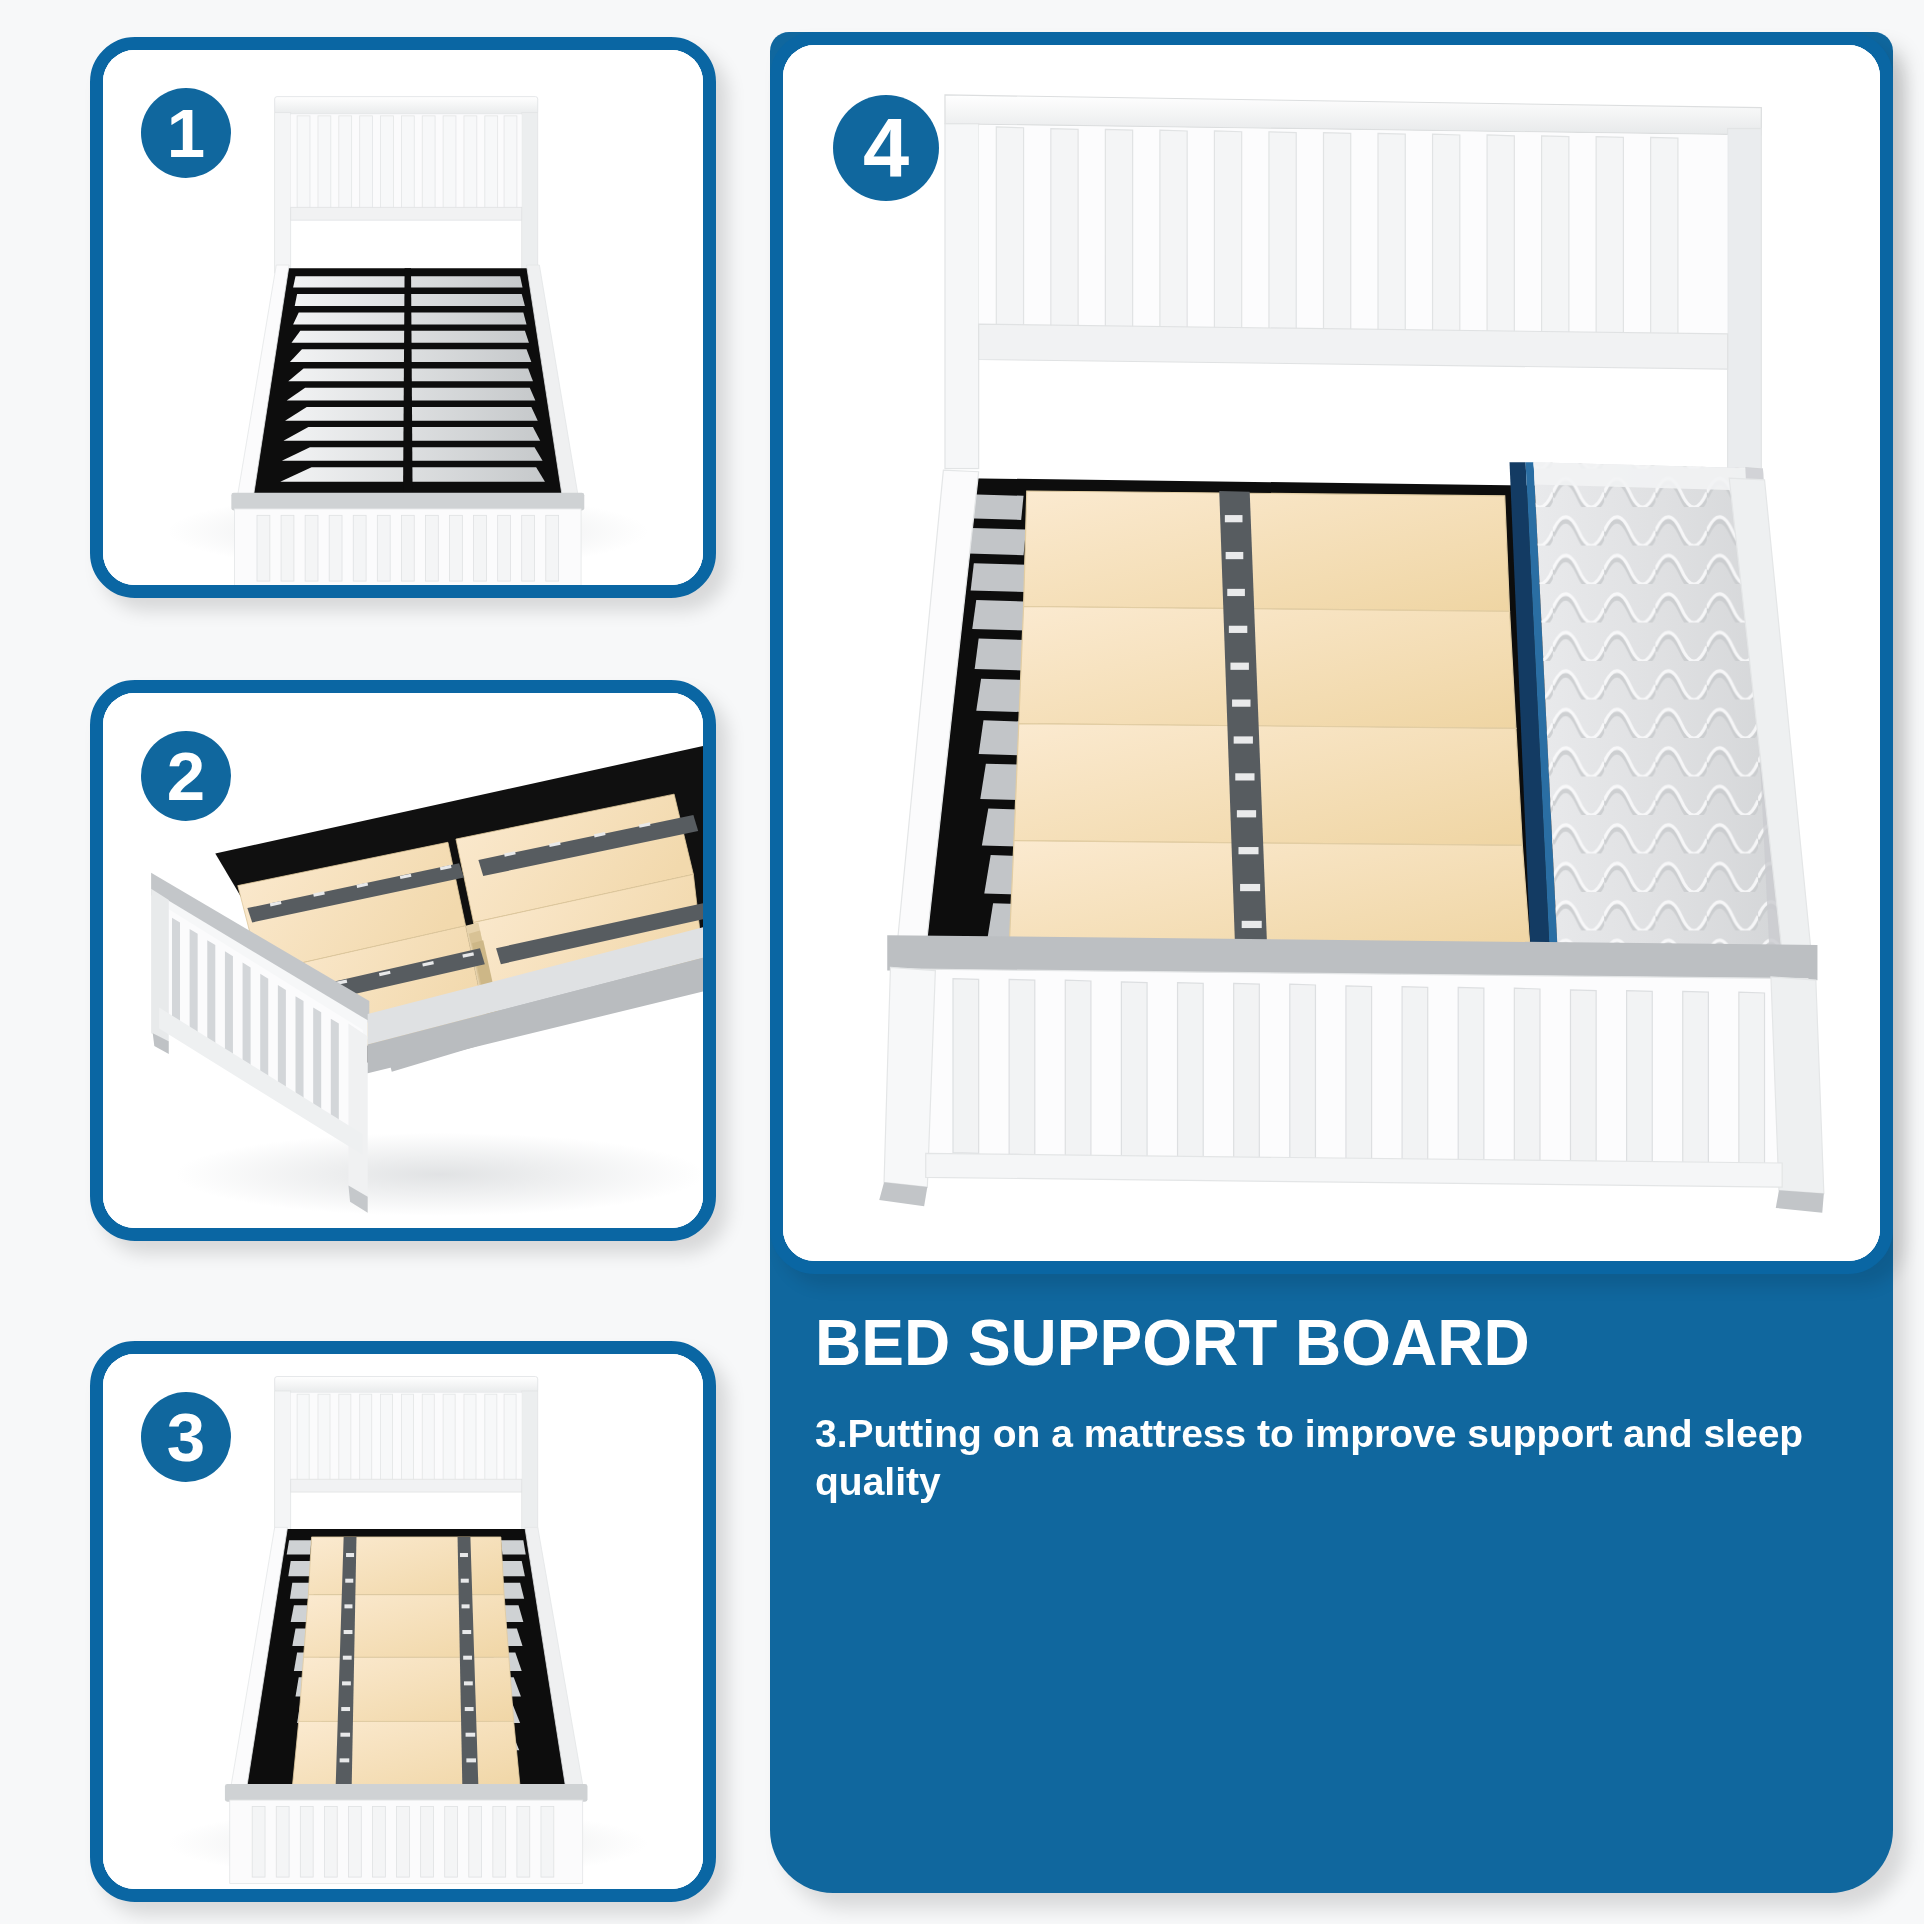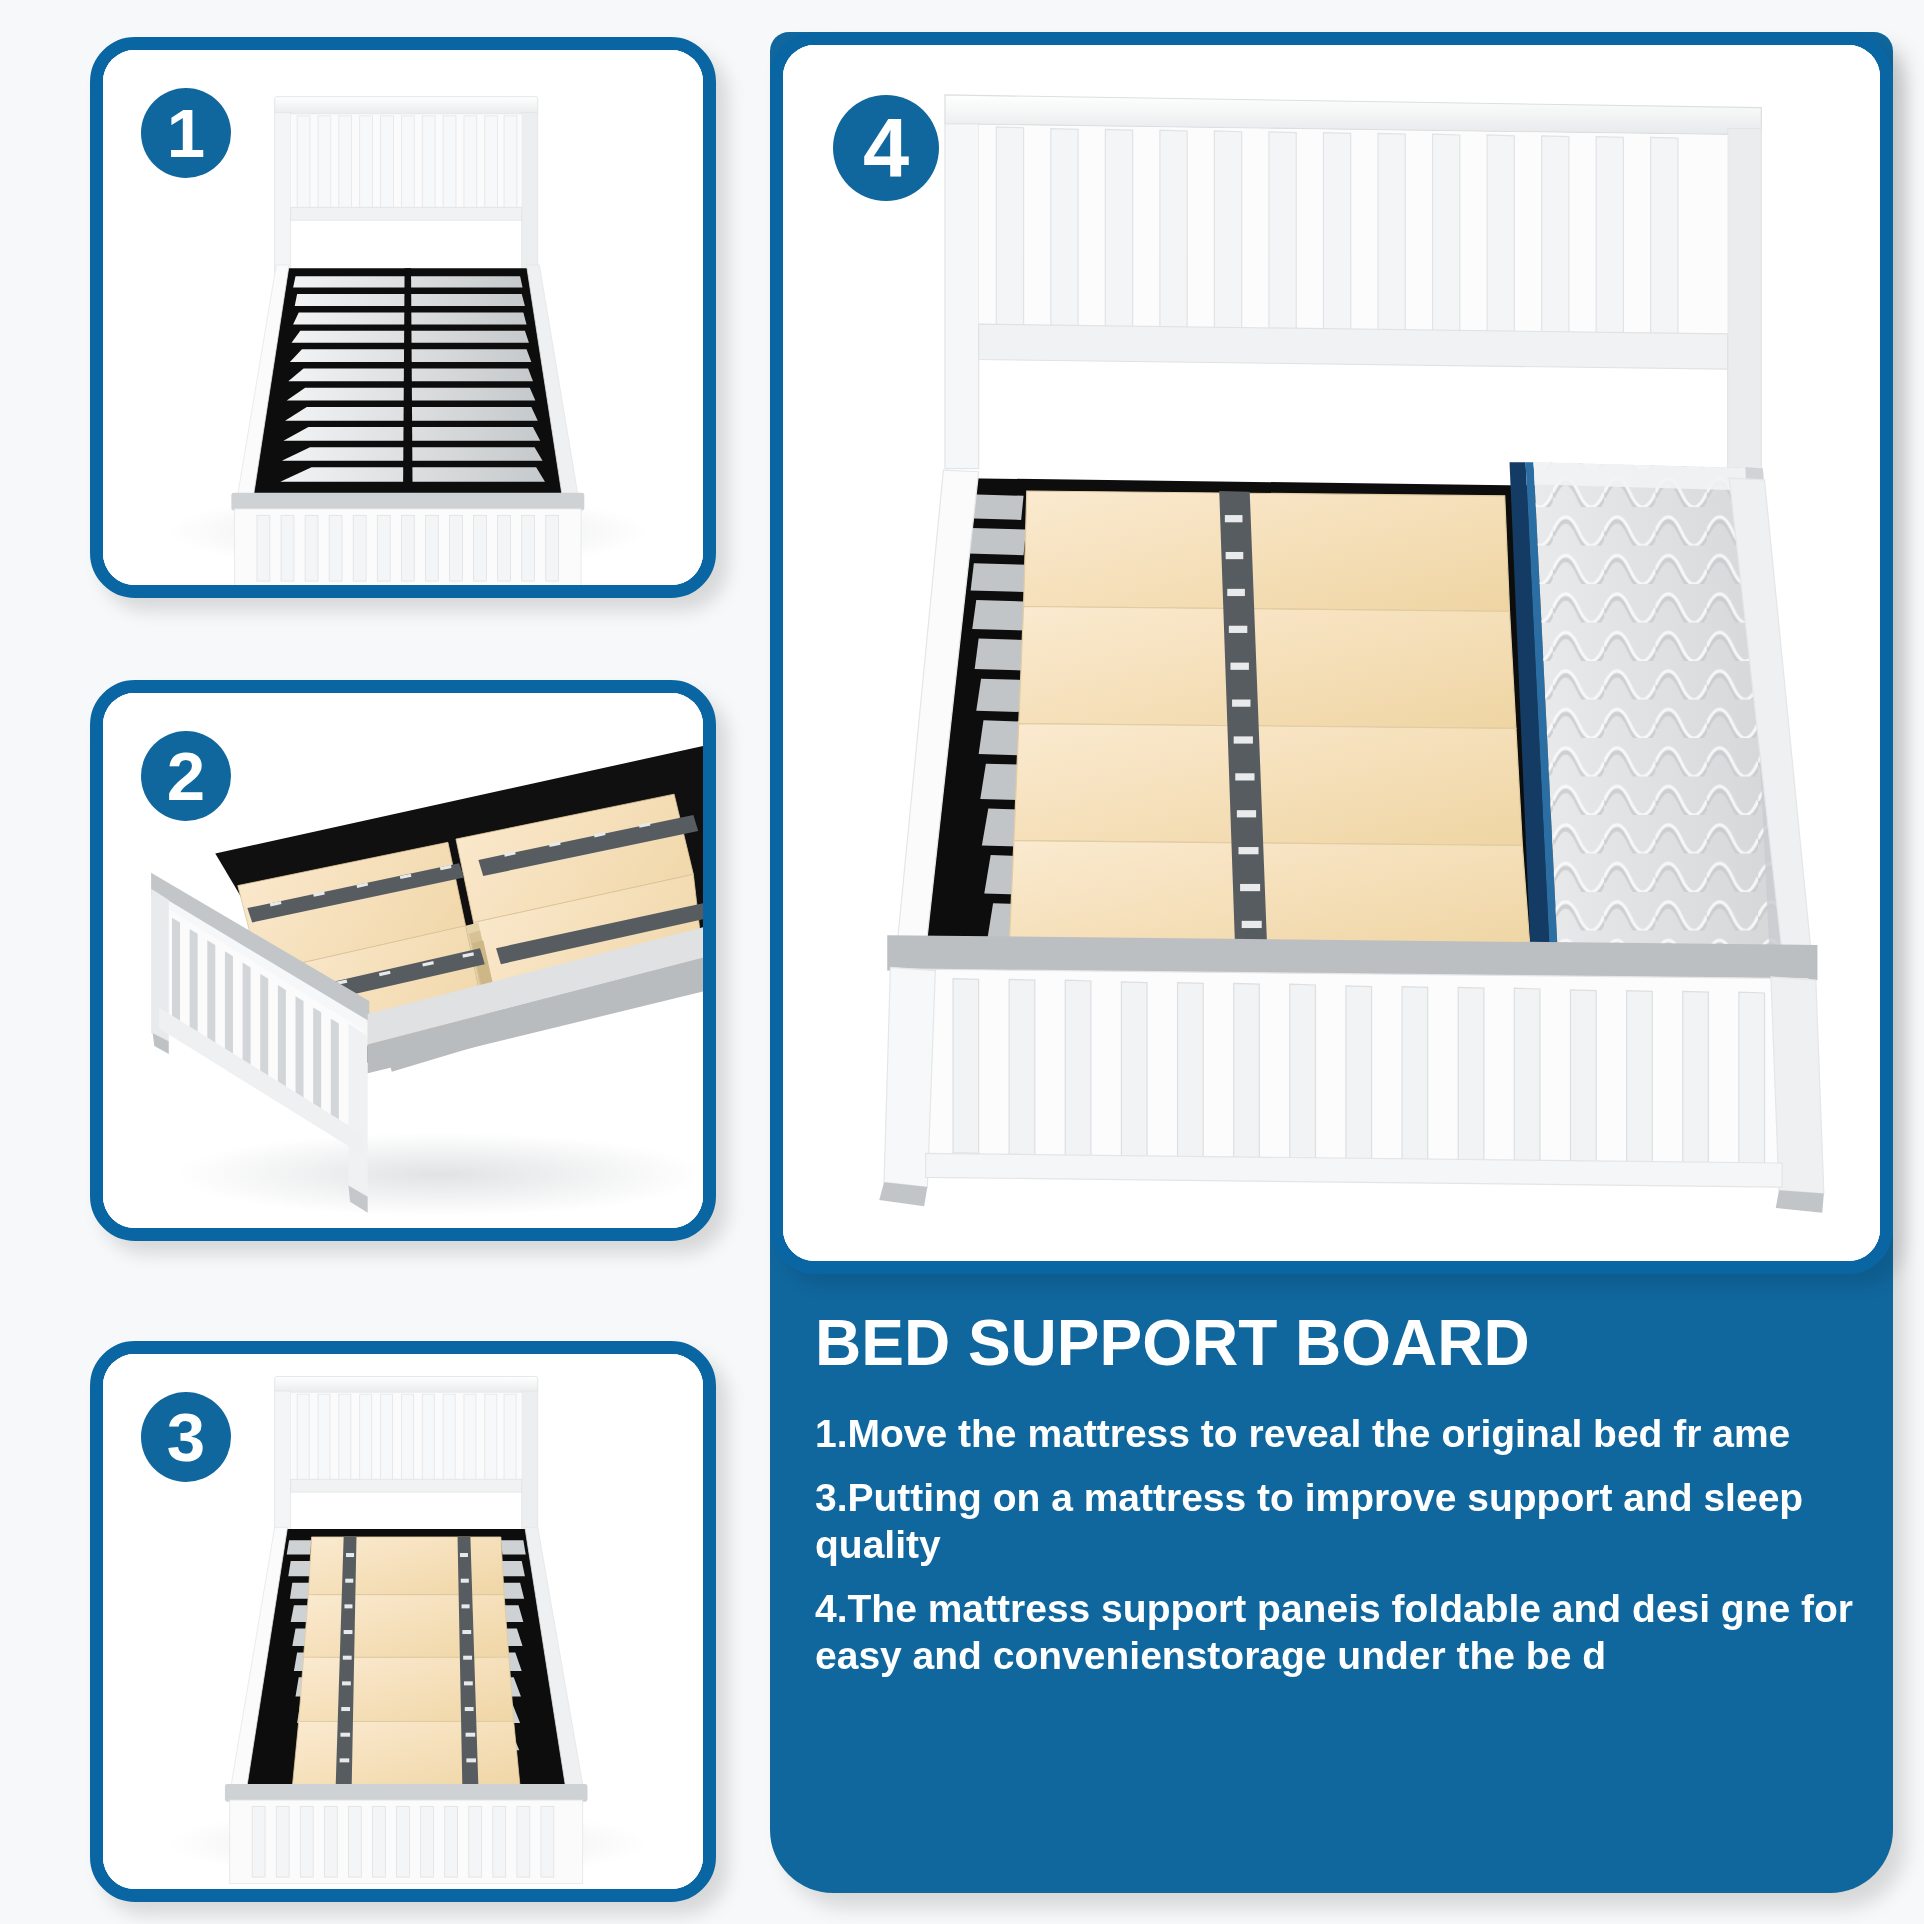--- a/index.html
+++ b/index.html
@@ -535,20 +535,18 @@
           </g>
         </svg>
       </div>
       <div class="badge big">
         <span>4</span>
       </div>
     </div>
 
     <div id="infotext">
       <h1>BED SUPPORT BOARD</h1>
-      <div class="line">1.Move the mattress to reveal the original bed fr ame</div>
       <div class="line">3.Putting on a mattress to improve support and sleep quality</div>
-      <div class="line">4.The mattress support paneis foldable and desi gne for easy and convenienstorage under the be d</div>
     </div>
   </div>
 
 </div>
 
 
 </body></html>

